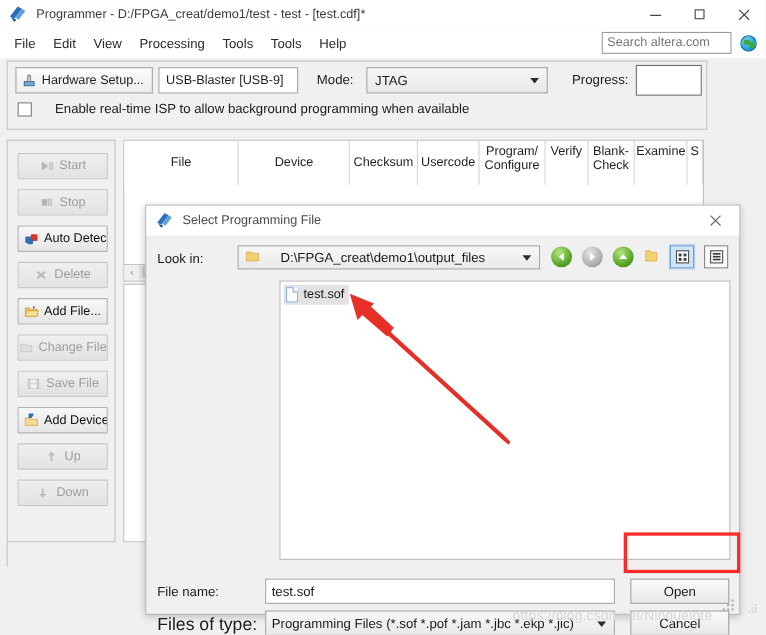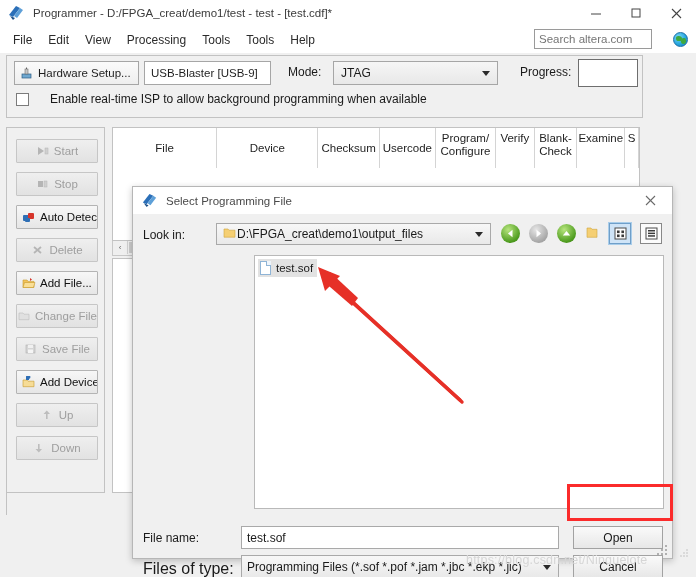--- a/index.html
+++ b/index.html
@@ -33,21 +33,21 @@
 
   .menubar {
     position: absolute; left: 0; top: 26px; width: 696px; height: 27px;
     background: #ffffff; display: flex; align-items: center;
   }
   .menu-item {
     padding: 3px 8px; font-size: 12px; color: #2b2b2b; white-space: nowrap;
   }
   .menu-item:first-child { margin-left: 5px; }
   .search-wrap {
-    position: absolute; right: 8px; top: 3px; display: flex; align-items: center; gap: 21px;
+    position: absolute; right: 8px; top: 3px; display: flex; align-items: center; gap: 8px;
   }
   .search-box {
     width: 118px; height: 20px; border: 1px solid #9a9a9a; background: #fff;
     font-size: 11.5px; color: #3a3a3a; padding: 0 4px; line-height: 18px;
     font-family: "Liberation Sans", sans-serif;
   }
   .globe {
     width: 15px; height: 15px; border-radius: 50%;
     background: radial-gradient(circle at 35% 32%, #7fd8f7 0%, #27a8e0 55%, #1877b5 100%);
     position: relative; overflow: hidden; border: 1px solid #1a6fa8;
@@ -172,21 +172,21 @@
   .dlg-close {
     position: absolute; right: 4px; top: 0; width: 36px; height: 27px;
     display: flex; align-items: center; justify-content: center; color: #555;
   }
   .dlg-body { position: relative; height: 346px; }
 
   .lookin-label { position: absolute; left: 10px; top: 14px; font-size: 12px; }
   .lookin-combo {
     position: absolute; left: 83px; top: 9px; width: 275px; height: 22px;
     border: 1px solid #a9a9a9; background: linear-gradient(#f7f7f7,#e9e9e9);
-    display: flex; align-items: center; padding-left: 6px; font-size: 12px; gap: 0;
+    display: flex; align-items: center; padding-left: 6px; font-size: 12px; gap: 18px;
   }
   .navbtns { position: absolute; left: 368px; top: 9px; display: flex; align-items: center; gap: 9px; }
   .circ {
     width: 19px; height: 19px; border-radius: 50%; display: flex;
     align-items: center; justify-content: center;
   }
   .circ.green { background: radial-gradient(circle at 38% 30%, #b7e57e, #4d9b1e 70%, #3c7e16); }
   .circ.gray  { background: radial-gradient(circle at 38% 30%, #e6e6e6, #a7a7a7 70%, #8f8f8f); }
   .circ svg { display: block; }
   .foldericon { width: 14px; height: 14px; position: relative; }

